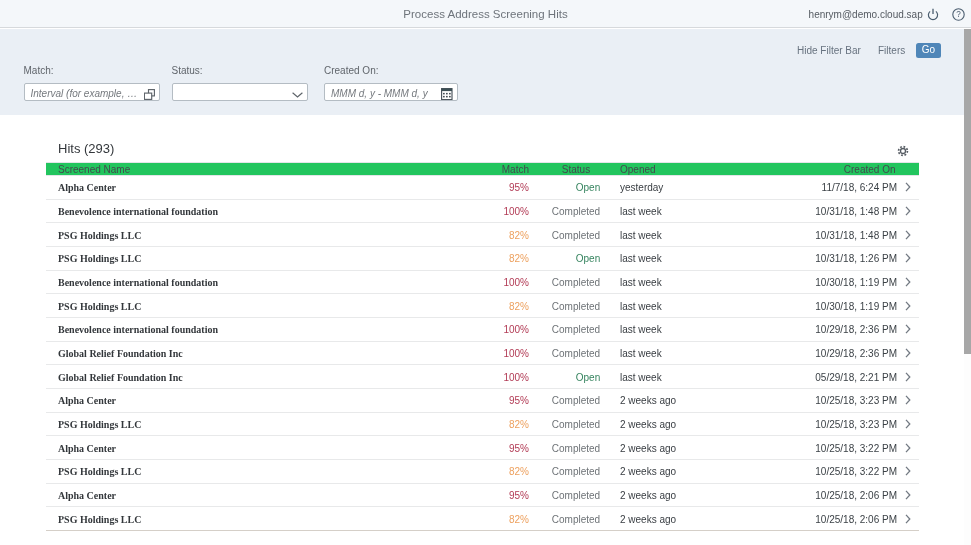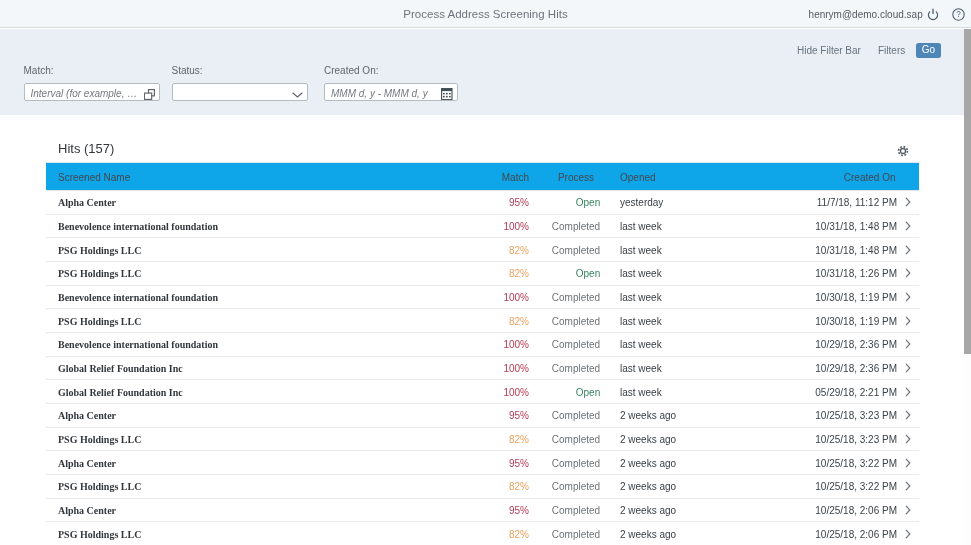--- a/index.html
+++ b/index.html
@@ -22,21 +22,21 @@
 .flabel { position:absolute; top:36px; font-size:10px; color:#60656b; }
 .finput { position:absolute; top:54px; height:17.5px; background:#fff;
   border:1px solid #b4bcc3; border-radius:2px; font-size:10px; }
 .ph { position:absolute; left:6px; top:3.5px; font-style:italic; color:#75797e;
   white-space:nowrap; overflow:hidden; }
 .iico { position:absolute; top:3px; }
 
 #tbl { position:absolute; left:46px; top:131px; width:873px; }
 #ttoolbar { position:relative; height:31px; }
 #thits { position:absolute; left:12px; top:10px; font-size:13px; color:#33373b; }
-#theader { position:relative; height:29px; background:#0ea5e9;
+#theader { position:relative; height:14px; background:#22c55e;
   border-top:1px solid #e3e5e8; border-bottom:1px solid #e3e5e8;
   font-size:10px; color:#43484d;text-decoration:underline; }
 .row { position:relative; height:23.67px; border-bottom:1px solid #e8e9ea;
   font-size:10px; background:#fff; }
 .row span, #theader span { position:absolute; top:50%; transform:translateY(-50%);
   white-space:nowrap; }
 .c-name { left:12px; font-weight:bold; color:#33373b;font-family:Liberation Serif, serif; }
 .c-match { right:390px; }
 .c-status { left:530px; transform:translate(-50%,-50%) !important; }
 .c-open { left:574px; color:#383d42; }
@@ -91,39 +91,39 @@
     <path d="M3.1 3.4 A4.6 4.6 0 1 0 8.9 3.4" fill="none" stroke="#4a5d6f" stroke-width="1.2"></path>
     <path d="M6 0.8 V6" stroke="#4a5d6f" stroke-width="1.3"></path>
   </svg>
   <svg class="tico" style="left:952px" width="13" height="13" viewBox="0 0 13 13">
     <circle cx="6.5" cy="6.5" r="5.7" fill="none" stroke="#4a5d6f" stroke-width="1.1"></circle>
     <text x="6.5" y="9.4" text-anchor="middle" font-size="8.2" fill="#4a5d6f">?</text>
   </svg>
 </div>
 <div id="tbl">
   <div id="ttoolbar">
-    <span id="thits">Hits (157)</span>
+    <span id="thits">Hits (293)</span>
     <svg style="position:absolute; right:10px; top:13.5px" width="12" height="12" viewBox="0 0 12 12">
       <circle cx="6" cy="6" r="4.4" fill="none" stroke="#565c63" stroke-width="1.7" stroke-dasharray="1.75 1.7"></circle>
       <circle cx="6" cy="6" r="2.5" fill="none" stroke="#565c63" stroke-width="1.3"></circle>
     </svg>
   </div>
   <div id="theader">
     <span style="left:12px">Screened Name</span>
     <span style="right:390px">Match</span>
-    <span style="left:530px; transform:translate(-50%,-50%)">Process</span>
+    <span style="left:530px; transform:translate(-50%,-50%)">Status</span>
     <span style="left:574px">Opened</span>
     <span style="right:23.5px">Created On</span>
   </div>
 <div class="row">
 <span class="c-name">Alpha Center</span>
 <span class="c-match red">95%</span>
 <span class="c-status green">Open</span>
 <span class="c-open">yesterday</span>
-<span class="c-created">11/7/18, 11:12 PM</span>
+<span class="c-created">11/7/18, 6:24 PM</span>
 <svg class="c-chev" width="6" height="10" viewBox="0 0 6 10">
           <path d="M1 0.9 L4.8 5 L1 9.1" fill="none" stroke="#737a83" stroke-width="1.3"></path>
         </svg>
 </div>
 <div class="row">
 <span class="c-name">Benevolence international foundation</span>
 <span class="c-match red">100%</span>
 <span class="c-status gray">Completed</span>
 <span class="c-open">last week</span>
 <span class="c-created">10/31/18, 1:48 PM</span>

